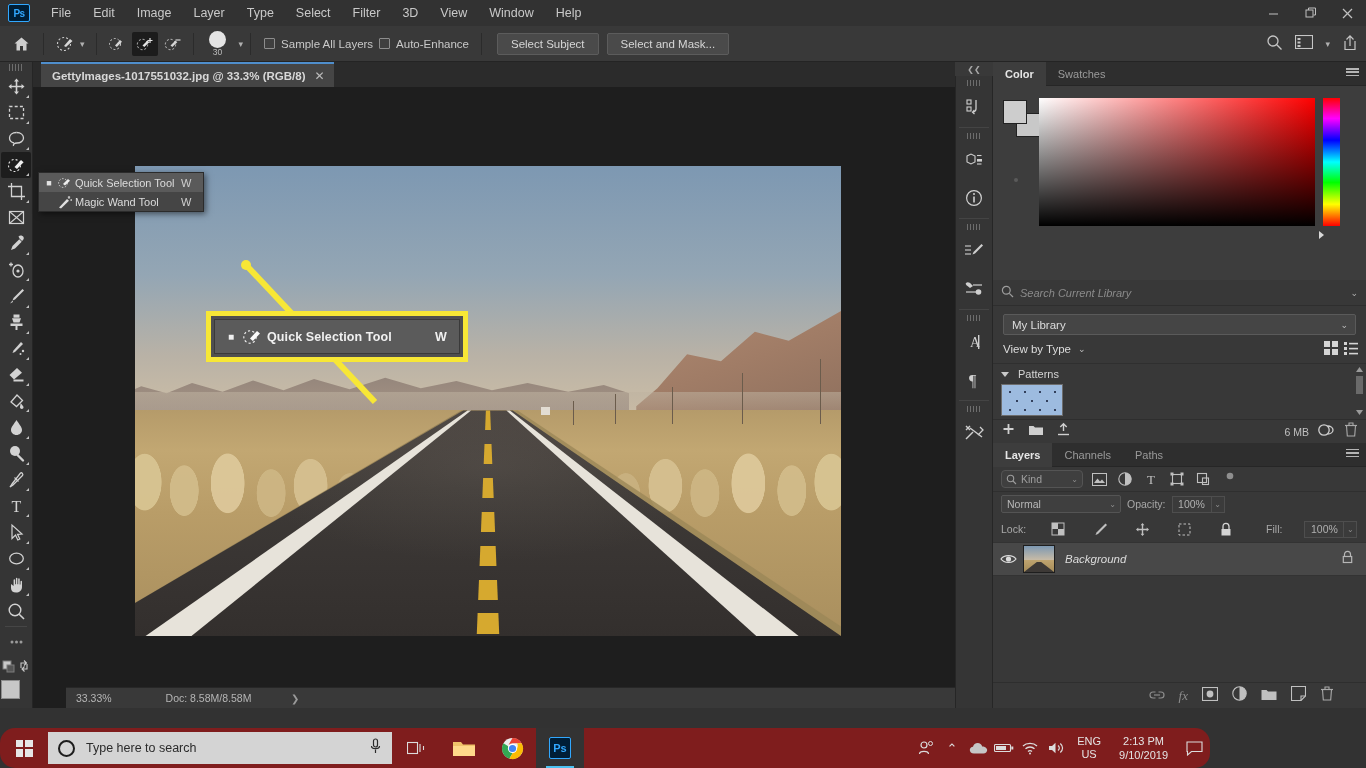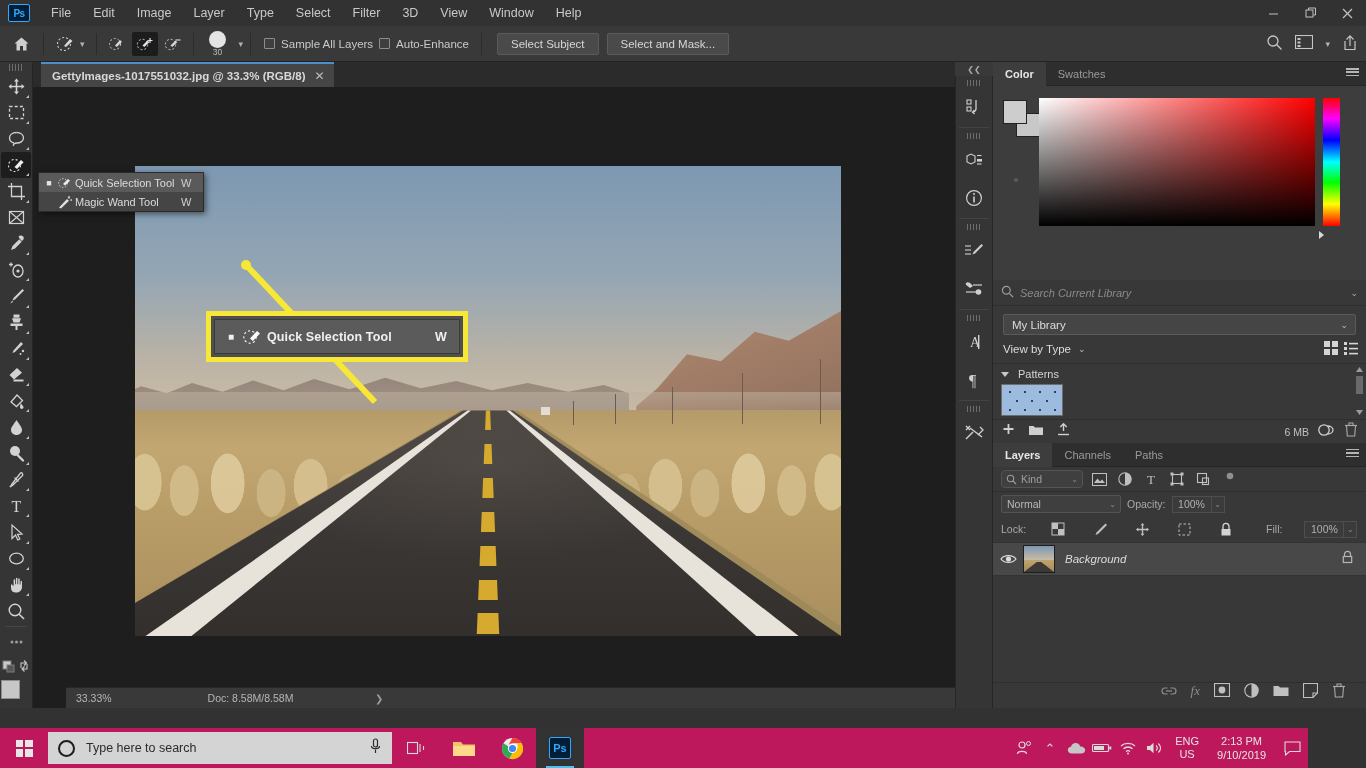--- a/index.html
+++ b/index.html
@@ -188,21 +188,21 @@
   .callout-inner .bullet { width: 16px; text-align: center; font-size: 10px; }
   .callout-inner .ic { width: 28px; display: flex; align-items: center; justify-content: center; }
   .callout-inner .lbl { flex: 1; font-weight: bold; letter-spacing: .1px; }
   .callout-inner .key { width: 36px; font-weight: bold; text-align: center; }
   .leader { position: absolute; left: 120px; top: 160px; width: 400px; height: 230px; z-index: 44; pointer-events: none; }
 
   
   .statusbar {
     position: absolute; left: 33px; bottom: 0; width: 922px; height: 21px;
     background: #393939; border-top: 1px solid #272727;
-    display: flex; align-items: center; color: #b5b5b5; font-size: 10.5px; gap: 42px;
+    display: flex; align-items: center; color: #b5b5b5; font-size: 10.5px;
   }
   .statusbar .zoom { width: 60px; padding-left: 10px; }
   .statusbar .doc { width: 165px; text-align: center; }
   .statusbar .arrow { color: #9a9a9a; font-size: 10px; }
 
   
   .icondock {
     position: absolute; left: 955px; top: 62px; width: 38px; height: 646px;
     background: #353535; border-left: 1px solid #262626; border-right: 1px solid #262626;
     display: flex; flex-direction: column; align-items: center;
@@ -314,28 +314,28 @@
     width: 32px; height: 28px; border: 1px solid #1e1e1e; overflow: hidden; position: relative; background: #8a9aa8;
   }
   .lt-sky { position: absolute; left: 0; top: 0; width: 100%; height: 52%; background: linear-gradient(to bottom,#7d98b2,#c8bba6); }
   .lt-gnd { position: absolute; left: 0; top: 52%; width: 100%; height: 48%; background: linear-gradient(to bottom,#bfa46f,#a58b58); }
   .lt-road { position: absolute; left: 0; bottom: 0; width: 100%; height: 40%; background: #3d3936;
     clip-path: polygon(45% 0%,55% 0%,100% 100%,0% 100%); }
   .layer-name { margin-left: 10px; font-size: 11.5px; color: #dcdcdc; font-style: italic; flex: 1; }
   .layer-lock { position: absolute; right: 12px; }
   .layersfooter {
     position: absolute; left: 0; bottom: 0; width: 373px; height: 26px; background: #383838;
-    border-top: 1px solid #2e2e2e; display: flex; align-items: flex-start; justify-content: flex-end;
-    gap: 14px; padding-right: 20px;
+    border-top: 1px solid #2e2e2e; display: flex; align-items: center; justify-content: flex-end;
+    gap: 14px; padding-right: 32px;
   }
 
   
   .taskbar {
-    position: absolute; left: 0; bottom: 0; width: 1308px; height: 40px;
-    background: #be185d; display: flex; align-items: center;
+    position: absolute; left: 0; bottom: 0; width: 1210px; height: 40px;
+    background: #7f1d1d; display: flex; align-items: center; border-radius: 15px;
   }
   .start { width: 48px; height: 40px; display: flex; align-items: center; justify-content: center; }
   .winlogo { width: 17px; height: 17px; display: grid; grid-template-columns: 1fr 1fr; grid-template-rows: 1fr 1fr; gap: 2px; }
   .winlogo i { background: #e6e6e6; display: block; }
   .searchbox {
     width: 344px; height: 32px; background: #d4d4d4; display: flex; align-items: center;
     padding: 0 10px; gap: 11px; position: relative;
   }
   .searchbox .circ { width: 17px; height: 17px; border: 2px solid #1c1c1c; border-radius: 50%; }
   .searchbox .ph { color: #2b2b2b; font-size: 12.5px; flex: 1; }

